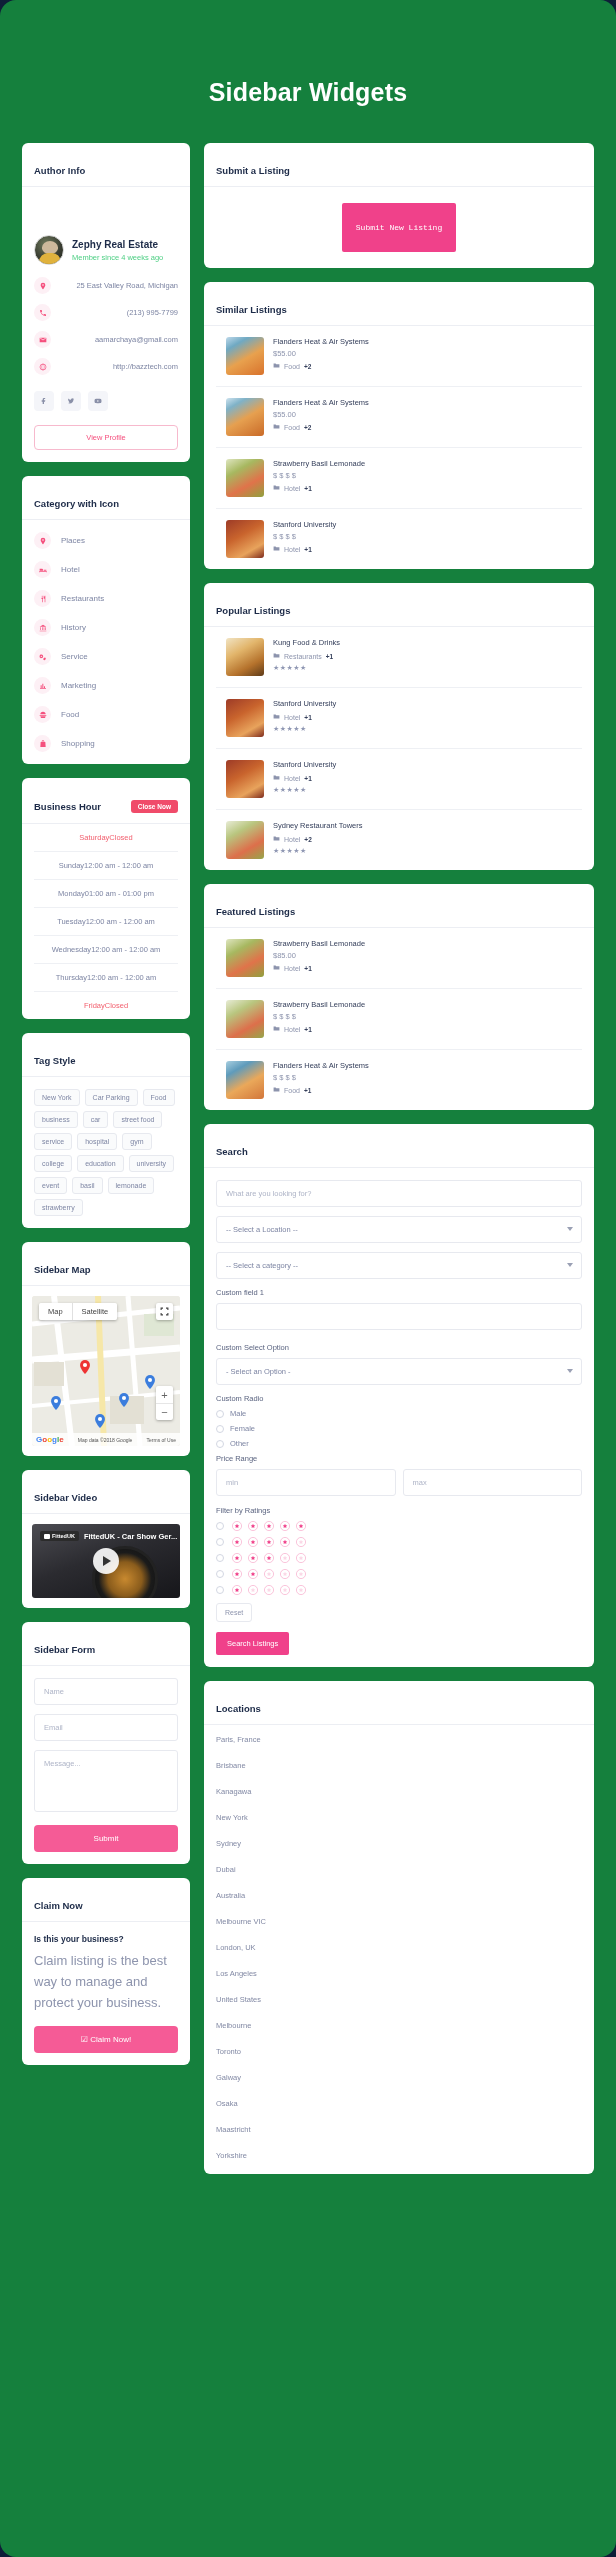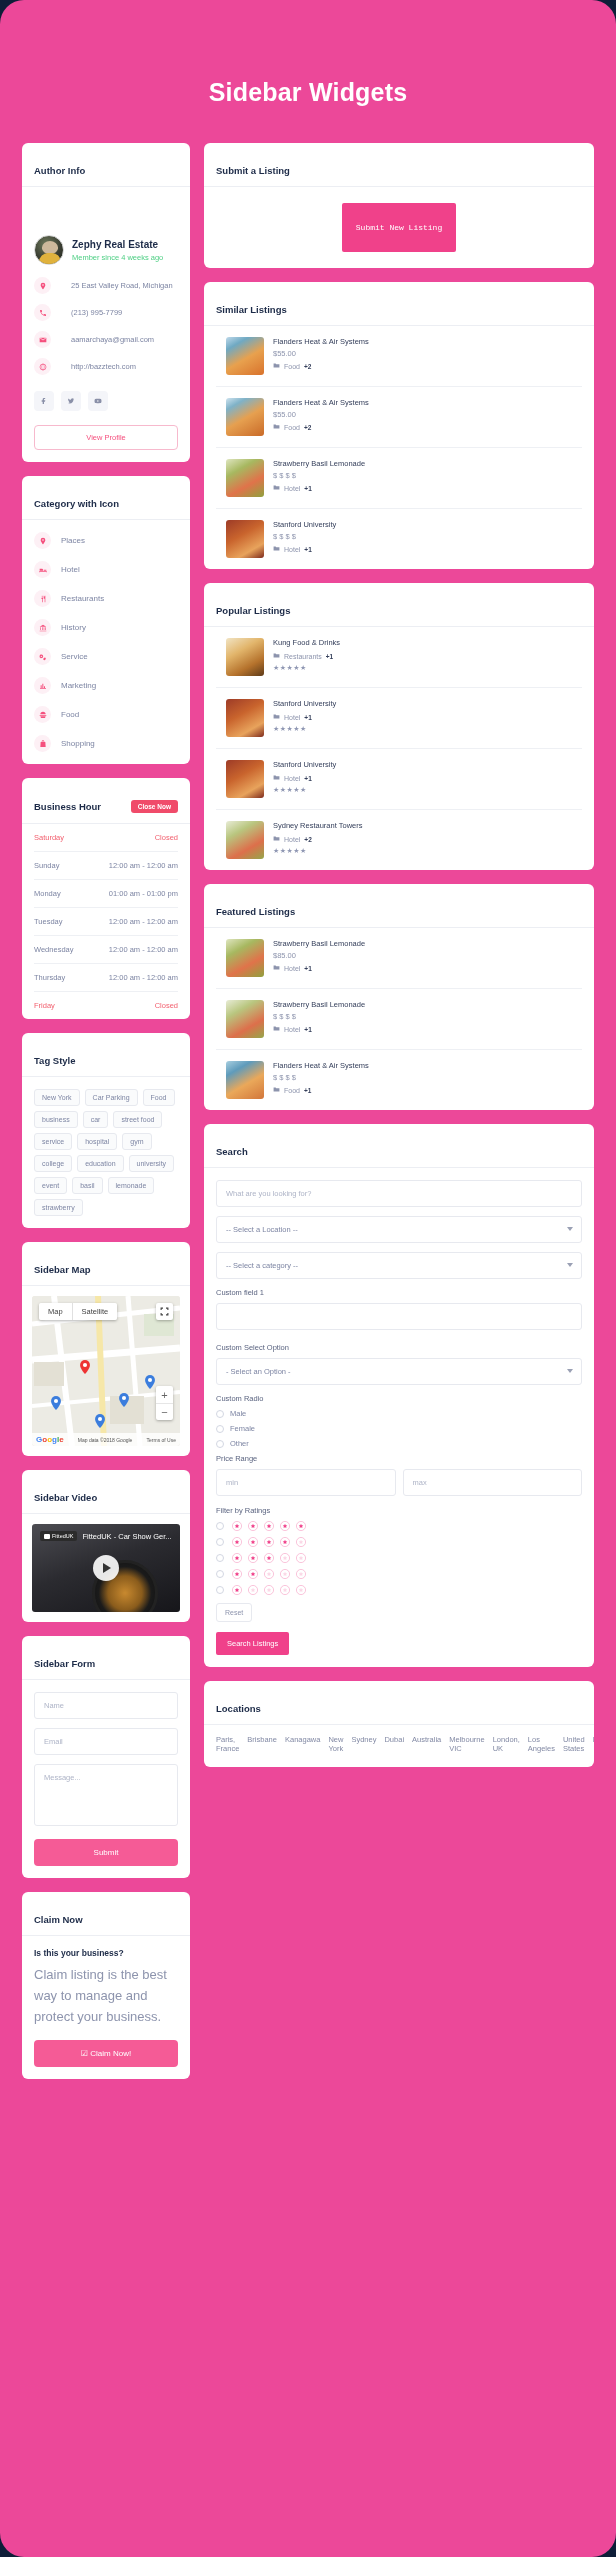--- a/index.html
+++ b/index.html
@@ -6,22 +6,22 @@
   html, body {
     width: 616px;
     background: #0e1e38;
     font-family: "Liberation Sans", sans-serif;
   }
   body { padding: 0; }
 
   .page {
     width: 616px;
     min-height: 2557px;
-    background: #ec4899;
-    border-radius: 24px;
+    background: #15803d;
+    border-radius: 16px;
     padding: 0 0 40px 0;
     position: relative;
   }
 
   .page-title {
     text-align: center;
     color: #ffffff;
     font-size: 25px;
     font-weight: bold;
     padding: 78px 0 36px 0;
@@ -70,21 +70,21 @@
   }
   .avatar::after {
     content: ""; position: absolute; left: 4px; bottom: 0;
     width: 22px; height: 11px; border-radius: 9px 9px 0 0;
     background: #e0b23d;
   }
   .author-name { font-size: 10px; font-weight: bold; color: #1d2b48; }
   .author-meta { font-size: 7.5px; color: #4ecf84; margin-top: 3px; }
 
   .info-list { margin-top: 12px; display: flex; flex-direction: column; gap: 10px; }
-  .info-item { display: flex; align-items: center; gap: 20px; }
+  .info-item { display: flex; align-items: center; gap: 1px; justify-content: space-between; }
   .ico-circle {
     width: 17px; height: 17px; border-radius: 50%;
     background: #fdf0f5; display: flex; align-items: center;
     justify-content: center; flex: none;
   }
   .ico-circle svg { width: 8px; height: 8px; fill: #f5507e; }
   .info-text { font-size: 7.5px; color: #7d85a3; }
 
   .socials { display: flex; gap: 7px; margin-top: 16px; }
   .social {
@@ -106,21 +106,21 @@
   .cat-item { display: flex; align-items: center; gap: 10px; cursor: pointer; }
   .cat-label { font-size: 8px; color: #7d85a3; }
 
   
   .badge-close {
     background: #f04b6a; color: #fff; font-size: 6.5px; font-weight: bold;
     padding: 3px 7px; border-radius: 3px;
   }
   .bh-body { padding: 0 12px; }
   .bh-row {
-    display: flex; justify-content: space-between; align-items: center;
+    display: flex; justify-content: center; align-items: center;
     padding: 9px 0; border-bottom: 1px solid #eef0f4;
     font-size: 7.5px; color: #7d85a3;
   }
   .bh-row:last-child { border-bottom: none; }
   .bh-row.closed .bh-day, .bh-row.closed .bh-time { color: #f2606f; }
 
   
   .tags { display: flex; flex-wrap: wrap; gap: 5px; }
   .tag {
     border: 1px solid #e7e9ef; background: #fafbfc; color: #7d85a3;
@@ -165,22 +165,23 @@
     background: rgba(255,255,255,.82); display: flex; align-items: center;
     justify-content: space-between; padding: 0 4px; font-size: 5px; color: #555;
   }
   .gmark { font-size: 8px; font-weight: bold; }
   .gmark i { font-style: normal; }
   .g1{color:#4285F4}.g2{color:#EA4335}.g3{color:#FBBC05}.g4{color:#4285F4}.g5{color:#34A853}.g6{color:#EA4335}
 
   
   .video-wrap { padding: 10px; }
   .video {
-    position: relative; height: 88px; border-radius: 3px; overflow: hidden;
+    position: relative; height: 74px; border-radius: 3px; overflow: hidden;
     background: linear-gradient(160deg,#4c4c52 0%,#2b2b30 45%,#16161a 100%);
+    font-weight: bold;
   }
   .video .wheel {
     position: absolute; right: 22px; bottom: -14px; width: 66px; height: 66px;
     border-radius: 50%; background: radial-gradient(circle,#c8892f 0%,#8a5c1c 40%,#1b1b1b 62%,#0d0d0d 100%);
     border: 3px solid #222;
   }
   .video-top { position: absolute; top: 7px; left: 8px; display: flex; align-items: center; gap: 5px; }
   .yt-logo {
     background: #2b2b2b; color: #fff; font-size: 5.5px; padding: 2px 4px; border-radius: 2px;
     display: flex; align-items: center; gap: 2px;
@@ -268,21 +269,21 @@
     padding: 5px 8px; border-radius: 3px; cursor: pointer; margin-bottom: 10px;
     font-family: "Liberation Sans", sans-serif;
   }
   .btn-search {
     background: #f0418a; color: #fff; border: none; font-size: 7.5px;
     padding: 7px 11px; border-radius: 2px; cursor: pointer;
     font-family: "Liberation Sans", sans-serif;
   }
 
   
-  .loc-list { padding: 10px 28px 14px 12px; display: flex; flex-direction: row; gap: 8px; }
+  .loc-list { padding: 10px 28px 14px 12px; display: flex; flex-direction: column; gap: 17px; }
   .loc-item { font-size: 7.5px; color: #8289a4; cursor: pointer; }
 
   .select-wrap { position: relative; }
   .select-wrap .caret {
     position: absolute; right: 9px; top: 11px; width: 0; height: 0;
     border-left: 3px solid transparent; border-right: 3px solid transparent;
     border-top: 4px solid #9aa0b4; pointer-events: none;
   }
 </style>
 </head>

